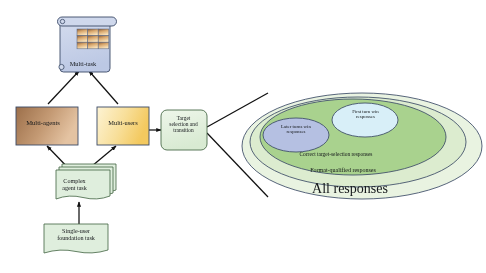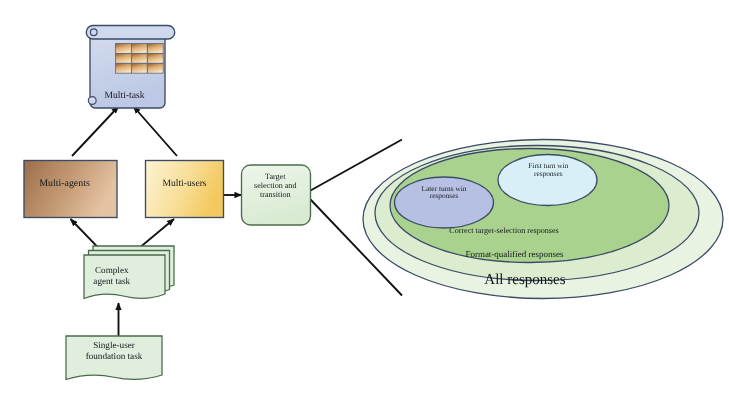--- a/index.html
+++ b/index.html
@@ -16,21 +16,21 @@
   #lbl-multiusers{left:97px;top:119px;width:52px;font-size:6.4px;}
   #lbl-target{left:161px;top:115px;width:45px;font-size:5.4px;}
   #lbl-complex{left:48px;top:178px;width:53px;font-size:6.1px;}
   #lbl-single{left:45px;top:228px;width:62px;font-size:6.1px;}
 
   
   #lbl-later{left:265px;top:124px;width:62px;font-size:4.9px;}
   #lbl-first{left:337px;top:109px;width:57px;font-size:4.9px;}
   #lbl-correct{left:281px;top:151px;width:110px;font-size:5.4px;}
   #lbl-format{left:283px;top:167px;width:120px;font-size:6.0px;}
-  #lbl-all{left:307px;top:181px;width:86px;font-size:10px;}
+  #lbl-all{left:307px;top:181px;width:86px;font-size:14px;}
 </style>
 </head>
 <body>
 
 <div id="stage">
 
   <svg width="486" height="273" viewBox="0 0 486 273">
     <defs>
       <marker id="arw" viewBox="0 0 10 10" refX="9" refY="5" markerWidth="4.2" markerHeight="4.2" orient="auto-start-reverse">
         <path d="M0,1 L10,5 L0,9 z" fill="#111111"></path>

